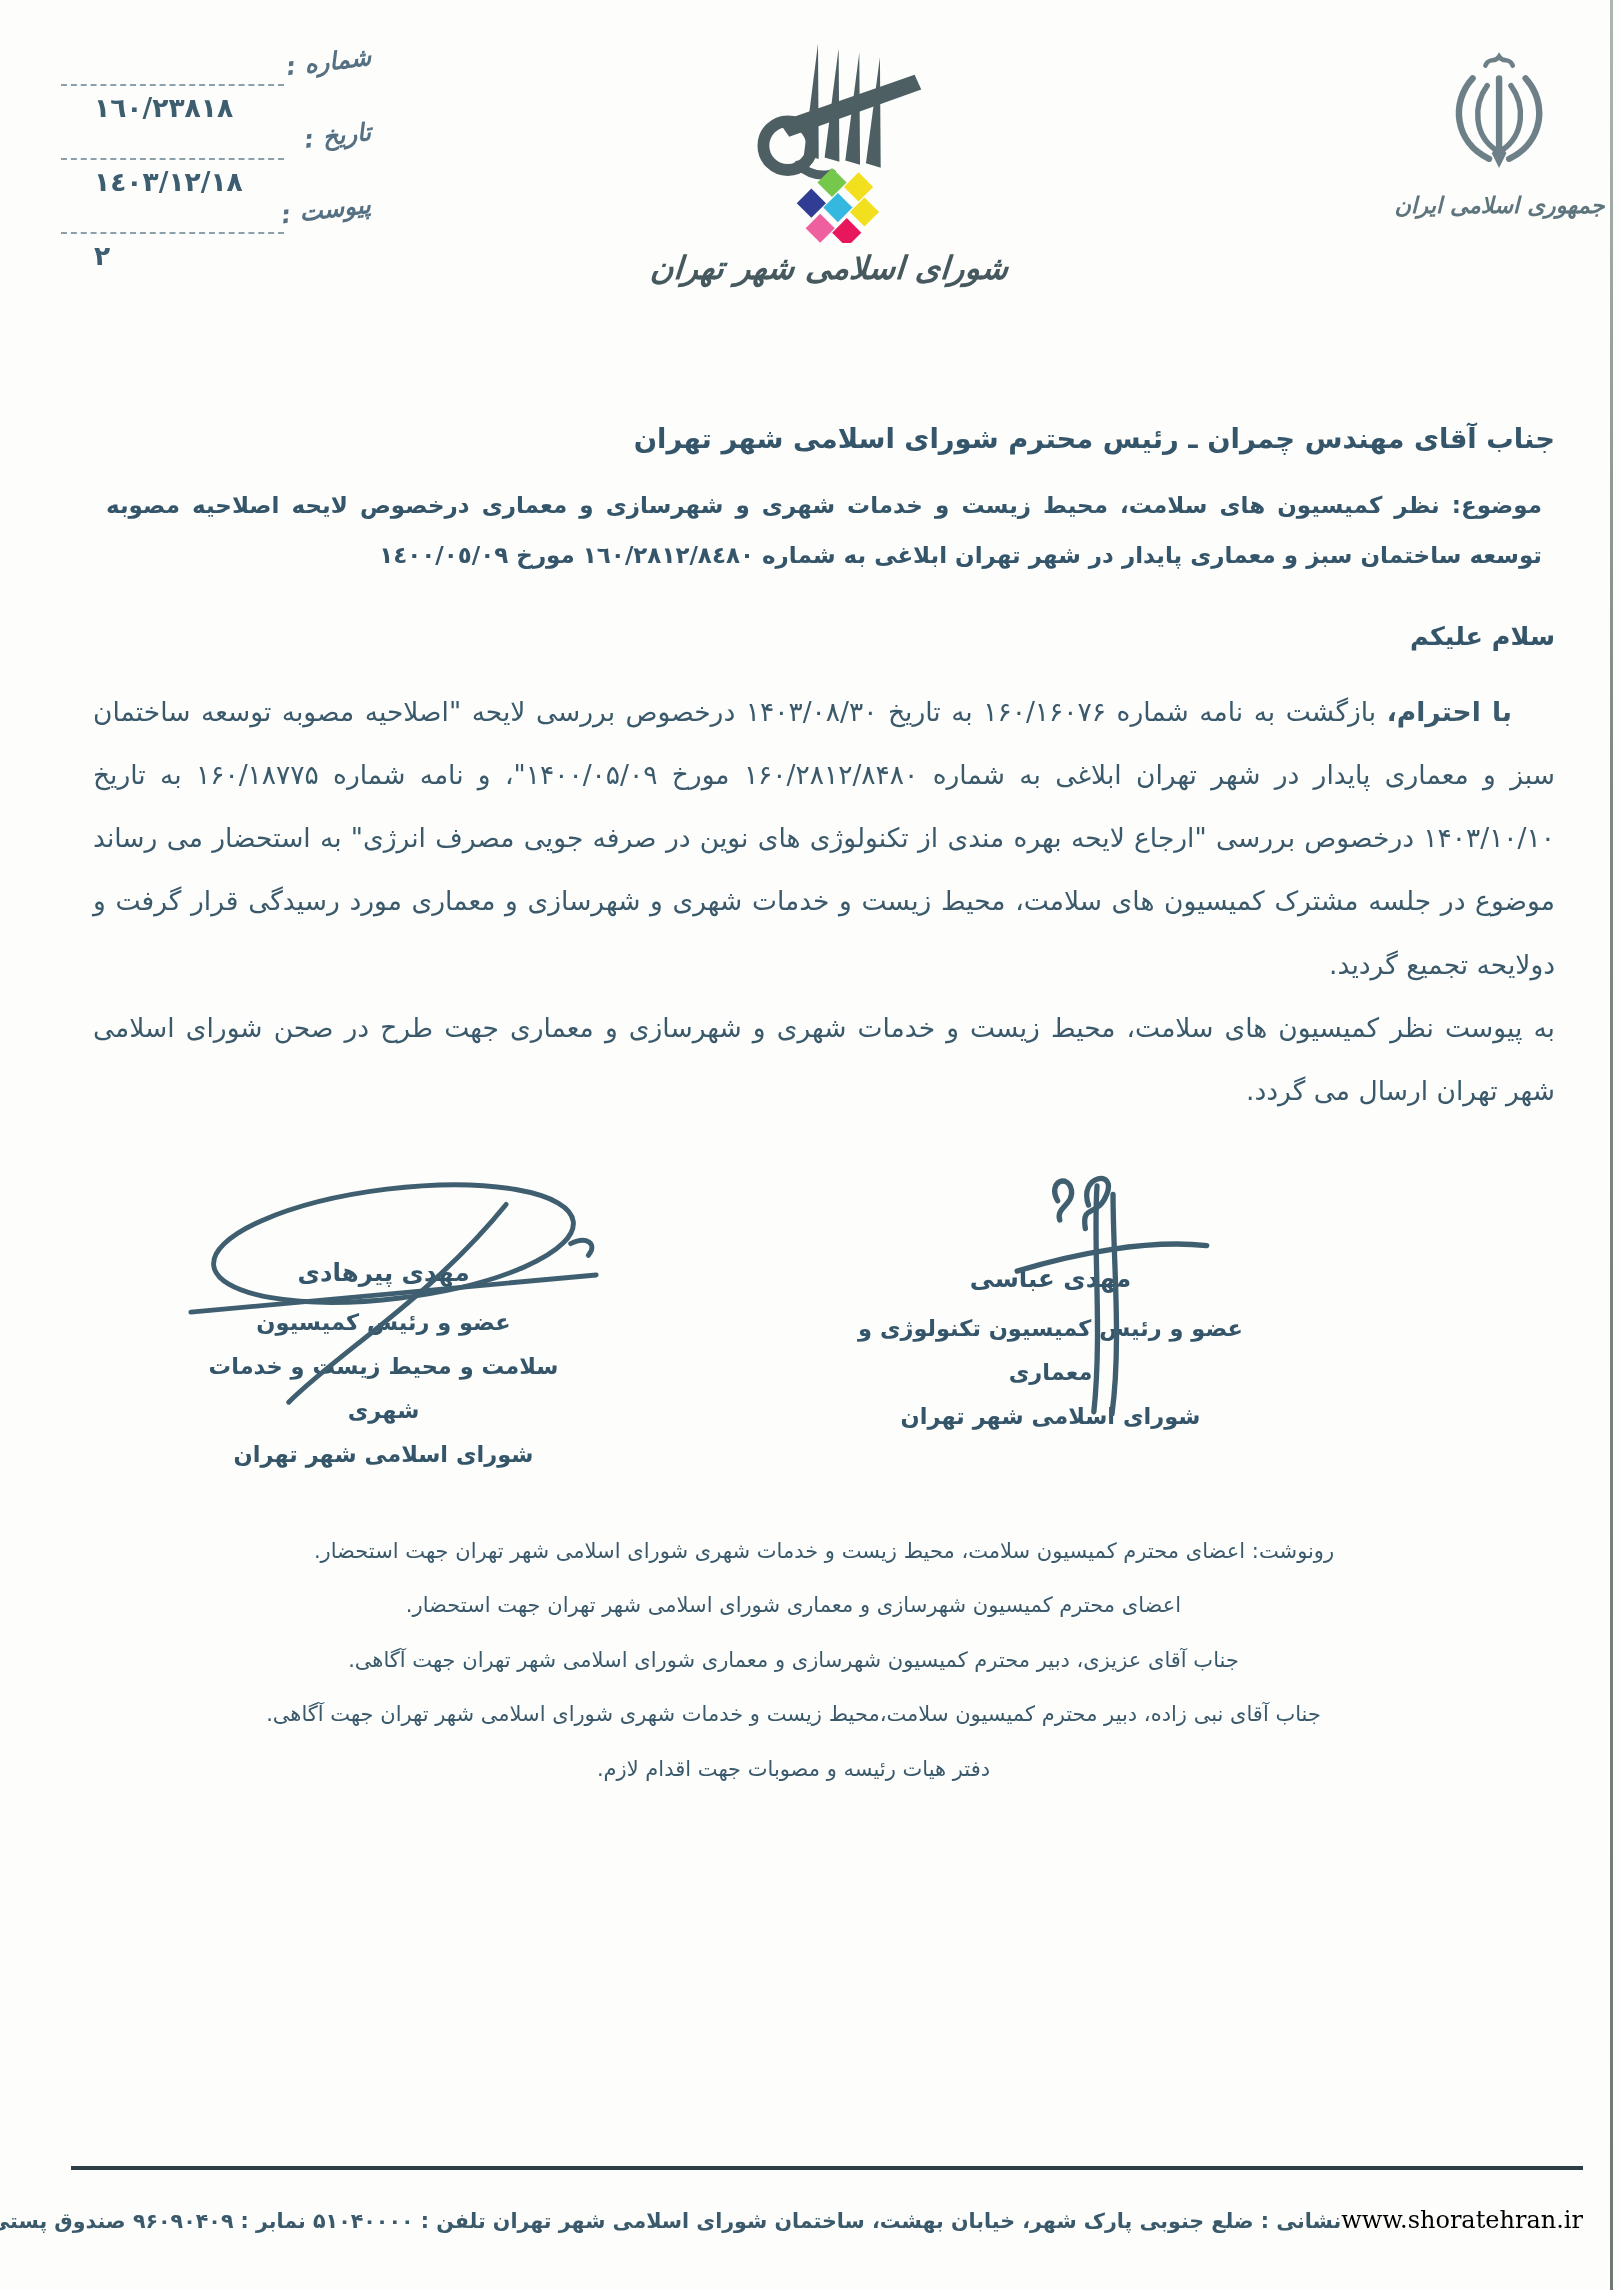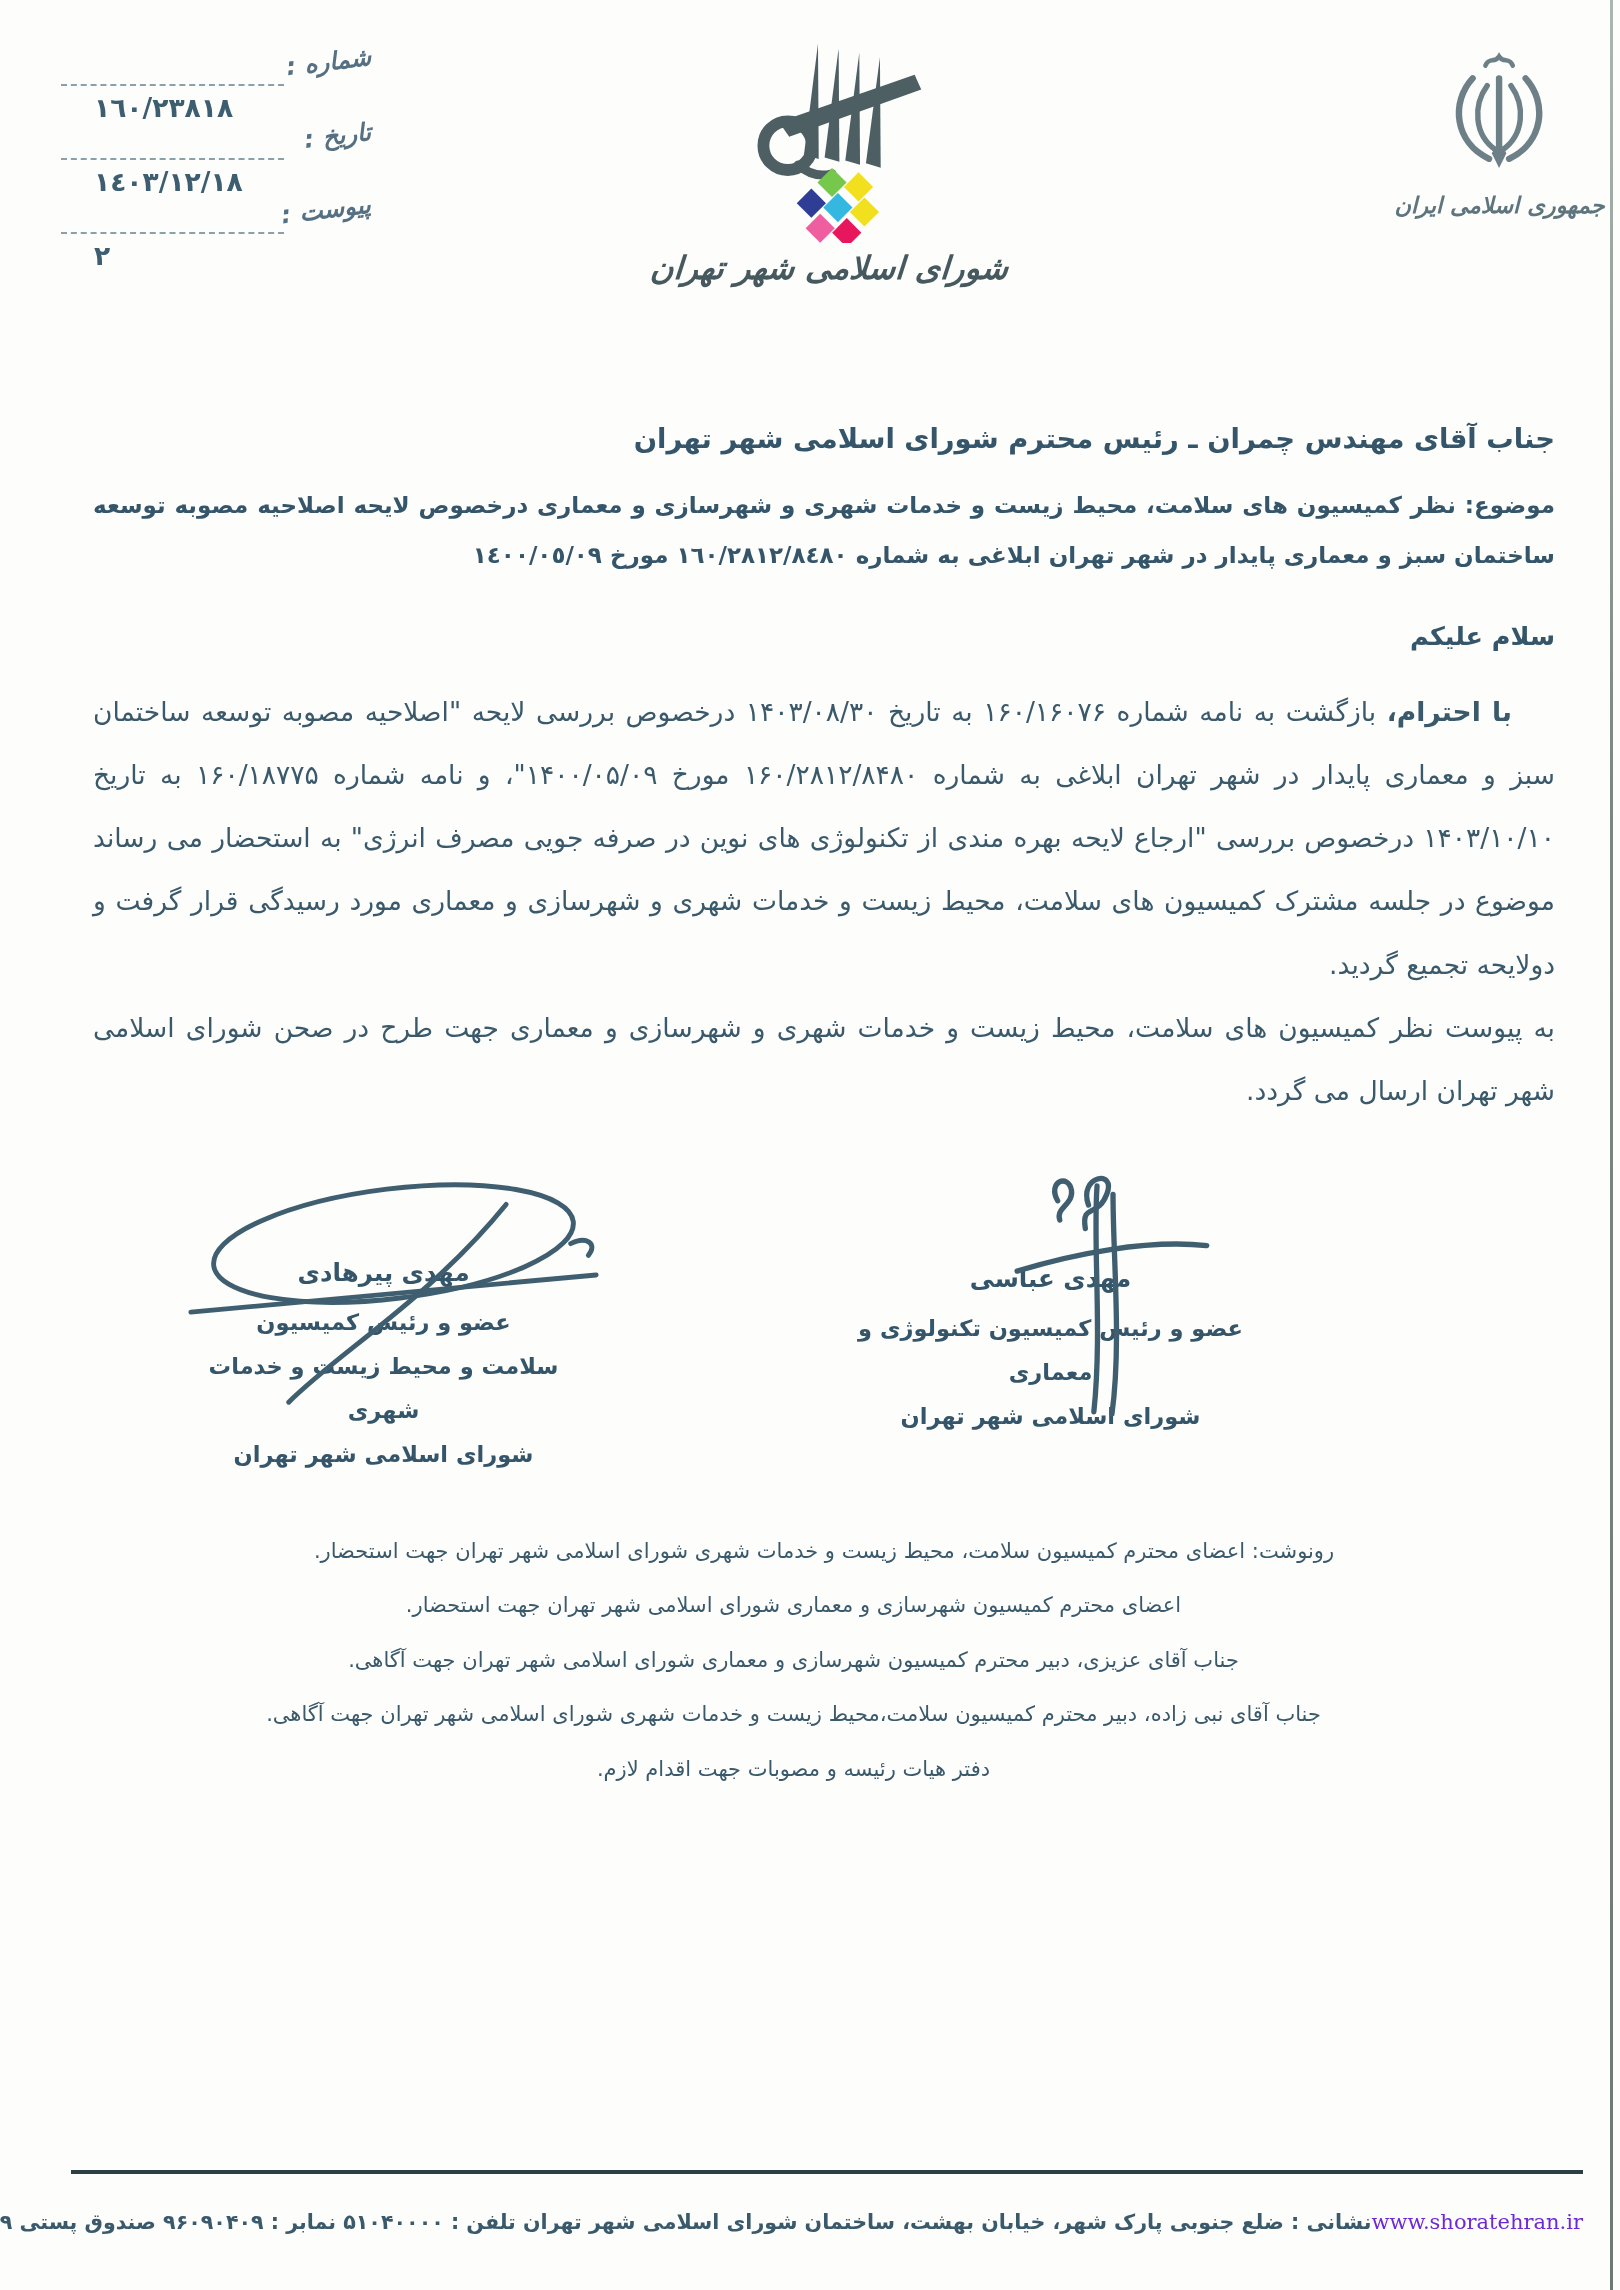--- a/index.html
+++ b/index.html
@@ -32,21 +32,21 @@
     color:#46595e;transform:skewX(-4deg);white-space:nowrap;}
 
   
   .emblem{position:absolute;left:1377px;top:51px;width:245px;text-align:center;}
   .emblem-caption{margin-top:0;font-size:22.5px;font-weight:bold;font-style:italic;
     color:#5f757e;white-space:nowrap;}
 
   
   .main{position:absolute;top:423px;right:65px;left:93px;}
   .recipient{margin:0 0 27.4px;font-size:27.4px;font-weight:bold;text-align:right;color:#35566a;}
-  .subject{margin:0 0 41px;font-size:23px;font-weight:bold;line-height:2.15;
+  .subject{margin:0 13px 41px;font-size:23px;font-weight:bold;line-height:2.15;
     text-align:justify;color:#35566a;}
   .salutation{margin:0 0 29px;font-size:25.5px;font-weight:bold;color:#35566a;}
   .body p{margin:0;font-size:26.5px;line-height:2.38;text-align:justify;color:#3a5a6c;}
   .body p.p1{text-indent:43px;}
 
   
   .sig-row{position:relative;height:294px;margin-top:69px;}
   .sig{position:absolute;text-align:center;color:#35566a;}
   .sig .sig-name{font-size:24.5px;font-weight:bold;margin-bottom:13.7px;margin-top:46px;}
   .sig .sig-line{font-size:22.5px;font-weight:bold;line-height:1.95;}
@@ -59,21 +59,21 @@
   
   .cc{margin-top:39px;}
   .cc p{margin:0;font-size:21px;line-height:2.6;color:#3a5a6c;text-align:center;}
   .cc p + p{padding-right:61px;}
 
   
   .footer{position:absolute;left:71px;right:37px;bottom:57px;}
   .footer-rule{border-top:4.9px solid #2e3e45;}
   .footer-row{display:flex;justify-content:space-between;align-items:baseline;margin-top:15.7px;}
   .footer-address{font-size:20.6px;font-weight:600;color:#3a5a6c;white-space:nowrap;}
-  .footer-site{font-family:"DejaVu Serif", serif;font-size:21px;color:#6d28d9;direction:ltr;margin-top:20px;}
+  .footer-site{font-family:"DejaVu Serif", serif;font-size:24px;color:#000000;direction:ltr;margin-top:20px;}
 </style>
 </head>
 <body>
 
 <div class="page">
   <div class="scan-edge"></div>
 
   <div class="lh-fields">
     <div class="lh-field">
       <span class="lh-label">شماره :</span>

